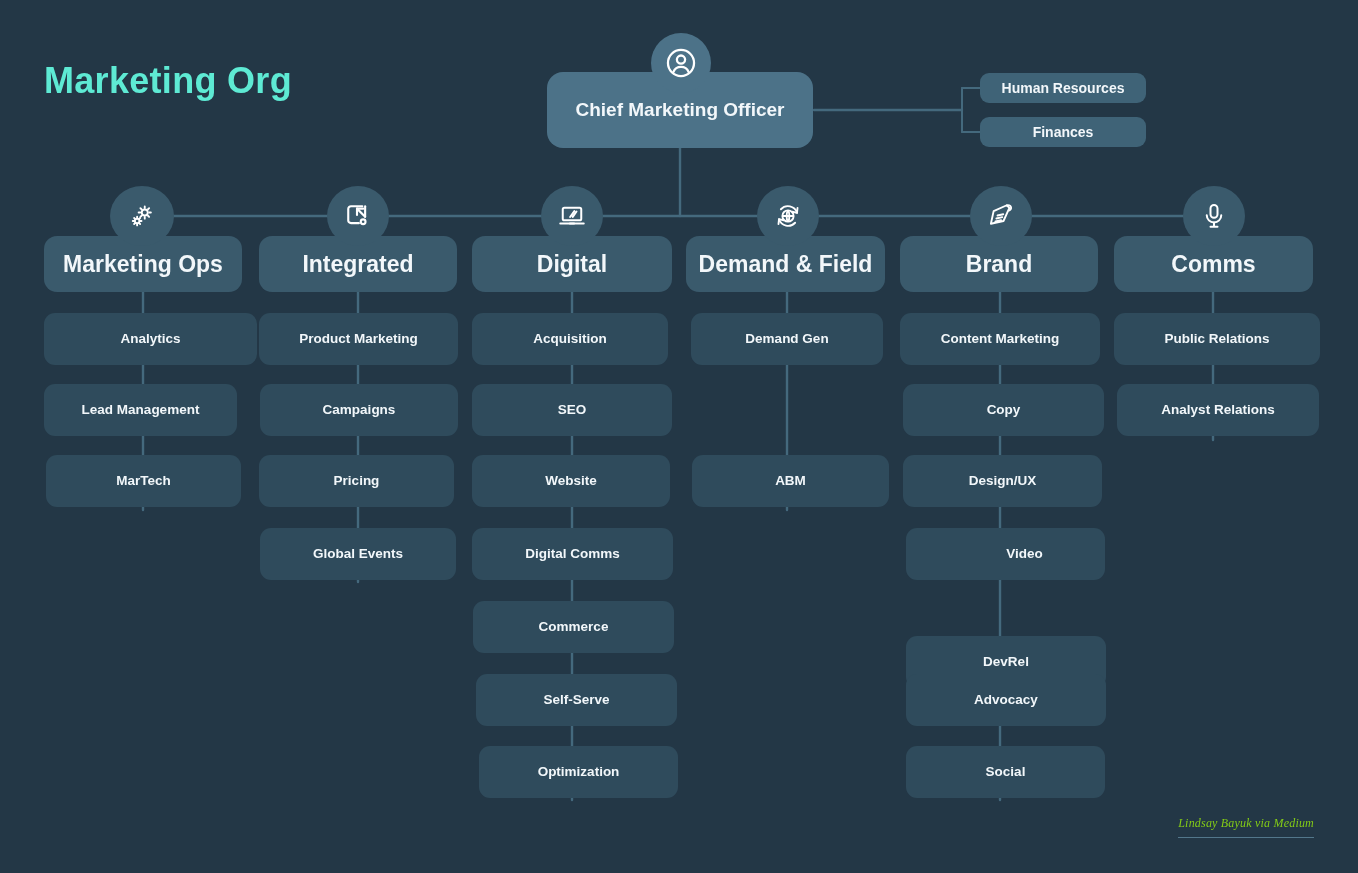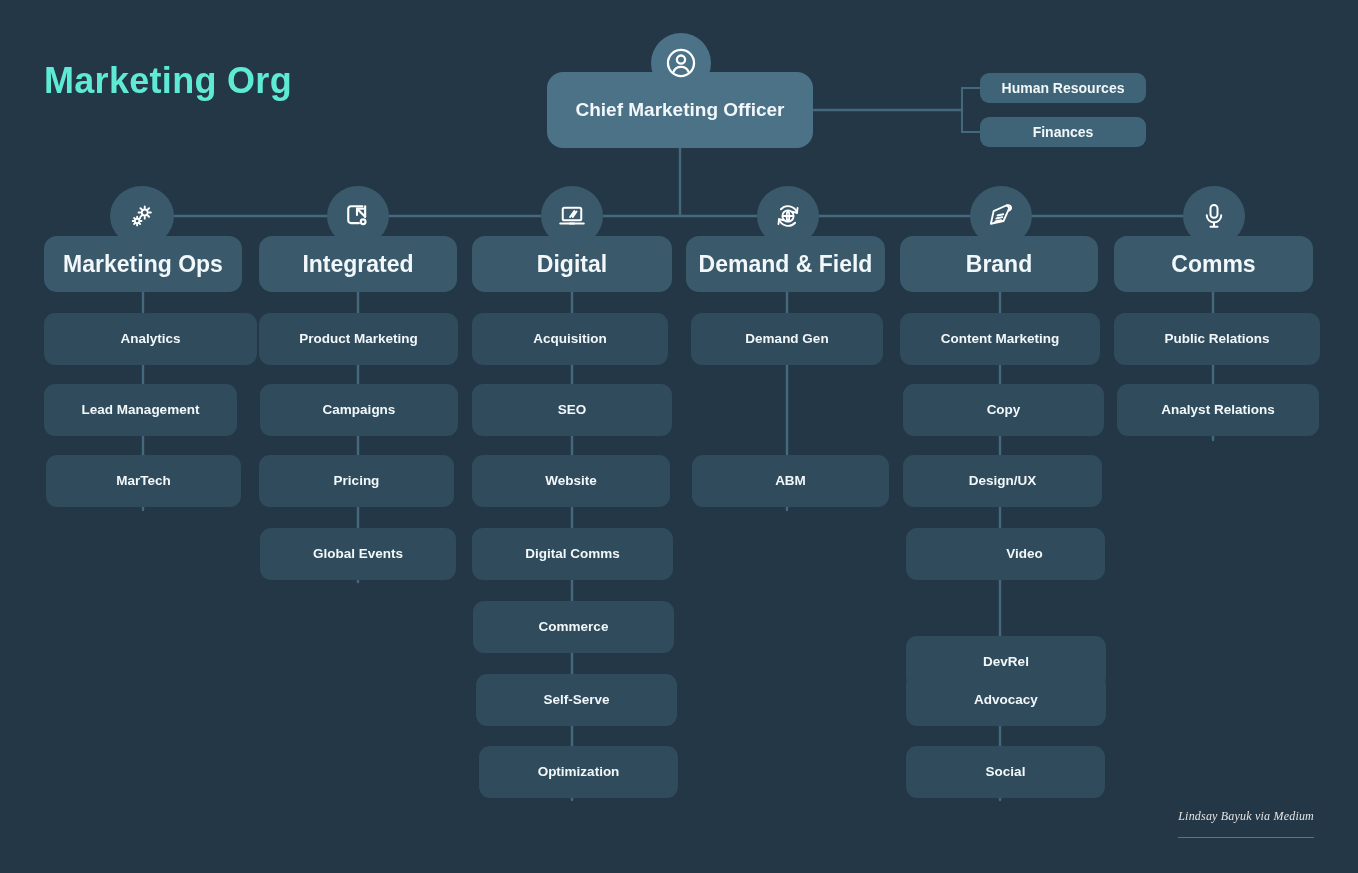--- a/index.html
+++ b/index.html
@@ -70,23 +70,23 @@
   }
   .badge.root-badge{background:#4C7288;}
   .badge svg{display:block;}
 
   .credit{
     position:absolute;
     right:44px;bottom:35px;
     font-family:"Liberation Serif", serif;
     font-style:italic;
     font-size:12px;
-    color:#e5e5e5;
+    color:#84cc16;
     border-bottom:1.5px solid #53778B;
-    padding-bottom:13px;
+    padding-bottom:6px;
     letter-spacing:.2px;
   }
 </style>
 </head>
 <body>
 
 <div id="canvas">
 
   <div class="title">Marketing Org</div>
 

